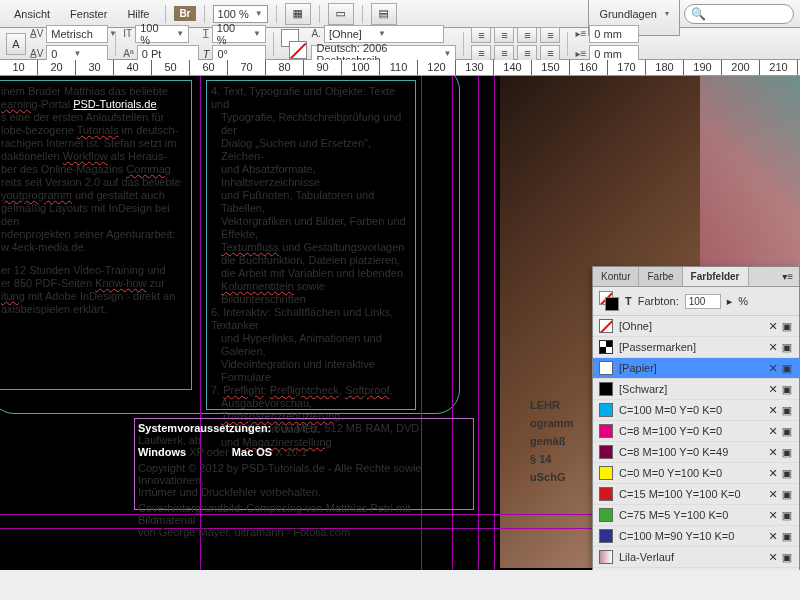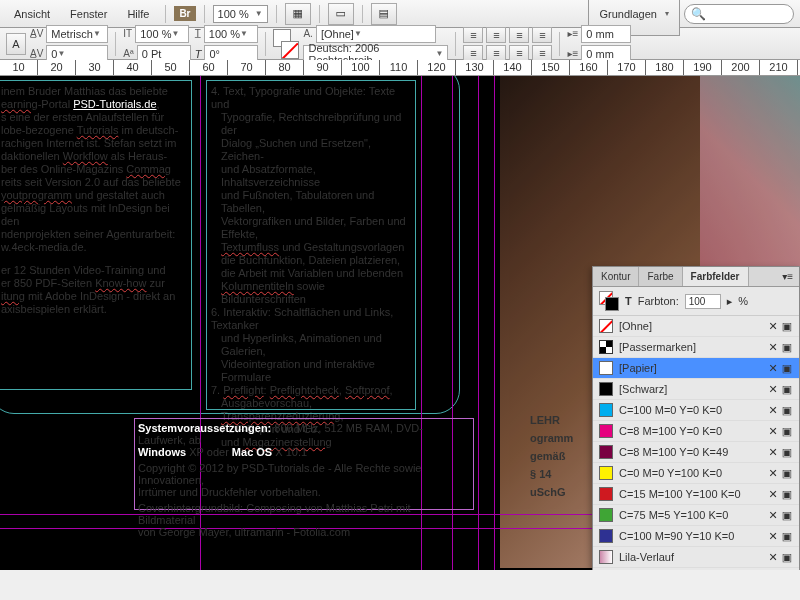--- a/index.html
+++ b/index.html
@@ -9,38 +9,38 @@
 .menu-sep{width:1px;height:18px;background:#bbb;margin:0 4px}
 .br-badge{background:#8a7555;color:#fff;padding:2px 5px;font-size:10px;font-weight:bold}
 .zoom-sel{border:1px solid #999;padding:2px 4px;background:#fff;display:flex;align-items:center;gap:6px}
 .dropdown-arrow{font-size:8px;color:#666}
 .icon-btn{width:26px;height:22px;border:1px solid #aaa;background:linear-gradient(#fafafa,#e0e0e0);display:flex;align-items:center;justify-content:center}
 .spacer{flex:1}
 .workspace-sel{border:1px solid #999;padding:15px 10px;background:linear-gradient(#fafafa,#e5e5e5);display:flex;align-items:center;gap:8px}
 .search-box{width:110px;height:20px;border:1px solid #999;border-radius:10px;background:#fff;display:flex;align-items:center;padding:0 6px}
 .search-icon{color:#888;font-size:12px}
 .control-bar{height:32px;background:linear-gradient(#f5f5f5,#e5e5e5);border-bottom:1px solid #999;display:flex;align-items:center;padding:0 6px;gap:4px}
-.ctl-field{border:1px solid #aaa;background:#fff;padding:2px 4px;height:18px;display:flex;align-items:center;gap:0;font-size:10px}
+.ctl-field{border:1px solid #aaa;background:#fff;padding:2px 4px;height:18px;display:flex;align-items:center;gap:16px;font-size:10px}
 .ctl-label{font-size:10px;color:#555;display:flex;align-items:center}
 .ctl-group{display:flex;flex-direction:column;gap:2px}
 .ctl-row{display:flex;align-items:center;gap:3px}
 .swatch-sq{width:18px;height:18px;border:1px solid #888}
 .swatch-none{background:#fff;position:relative;overflow:hidden}
 .swatch-none::after{content:"";position:absolute;width:140%;height:2px;background:red;top:50%;left:-20%;transform:rotate(-45deg)}
 .ruler{height:16px;background:#fff;border-bottom:1px solid #999;position:relative;display:flex;font-size:8px;overflow:hidden}
 .ruler-tick{position:relative;width:38px;border-right:1px solid #666;text-align:center;padding-top:1px}
 .canvas-area{position:relative;height:494px;background:#000;overflow:hidden}
 .text-frame{position:absolute;background:#000;border:1px solid #4aa;color:#fff;font-size:10px;line-height:13px;padding:4px}
 .tf1{left:-4px;top:4px;width:196px;height:310px}
 .tf2{left:206px;top:4px;width:210px;height:330px}
 .wavy{text-decoration:underline wavy #d44;text-decoration-thickness:1px}
 .link-u{text-decoration:underline;color:#fff}
 .imprint{position:absolute;left:134px;top:342px;width:340px;height:92px;border:1px solid #b6c;font-size:9px;line-height:12px;color:#ddd;padding:3px}
 .imprint b{color:#fff}
-.side-text{position:absolute;left:530px;top:335px;color:#d99b45;font-size:12px;font-weight:bold;line-height:18px}
+.side-text{position:absolute;left:530px;top:320px;color:#d99b45;font-size:12px;font-weight:bold;line-height:18px}
 .photo-bg{position:absolute;left:500px;top:0;width:300px;height:492px;background:linear-gradient(135deg,#2a1b14 0%,#5e3b28 25%,#8a5d3f 50%,#b5866c 70%,#d4a890 85%,#e8c7b8 95%);opacity:0.85}
 .photo-bg::after{content:"";position:absolute;right:0;top:0;width:100px;height:200px;background:linear-gradient(45deg,#d97890,#f0a8b8,#88d0d8);opacity:0.7}
 .guide-v{position:absolute;top:0;bottom:0;width:1px;background:#a0a}
 .guide-h{position:absolute;left:0;right:0;height:1px;background:#a0a}
 .round-shape{position:absolute;left:-10px;top:-10px;width:470px;height:348px;border:1px solid #4aa;border-radius:24px;pointer-events:none}
 .panel{position:absolute;right:0;top:190px;width:208px;background:#e8e8e8;border:1px solid #888;box-shadow:-2px 2px 6px rgba(0,0,0,0.3)}
 .panel-tabs{display:flex;background:#d8d8d8;border-bottom:1px solid #999}
 .ptab{padding:4px 8px;font-size:10px;border-right:1px solid #aaa;background:#d0d0d0}
 .ptab.active{background:#e8e8e8;font-weight:bold}
 .ptab-menu{margin-left:auto;padding:4px 6px;font-size:10px}
@@ -109,21 +109,21 @@
   <div class="ctl-group">
     <div class="ctl-row">
         <span class="ctl-label">IT</span>
         <div class="ctl-field" style="width:54px">
           <span>100 %</span>
           <span class="dropdown-arrow">▼</span>
         </div>
       </div>
     <div class="ctl-row">
         <span class="ctl-label">Aª</span>
-        <div class="ctl-field" style="width:54px">
+        <div class="ctl-field" style="width:62px">
           <span>0 Pt</span>
         </div>
       </div>
   </div>
   <div class="ctl-group">
     <div class="ctl-row">
         <span class="ctl-label">T̲</span>
         <div class="ctl-field" style="width:54px">
           <span>100 %</span>
           <span class="dropdown-arrow">▼</span>

